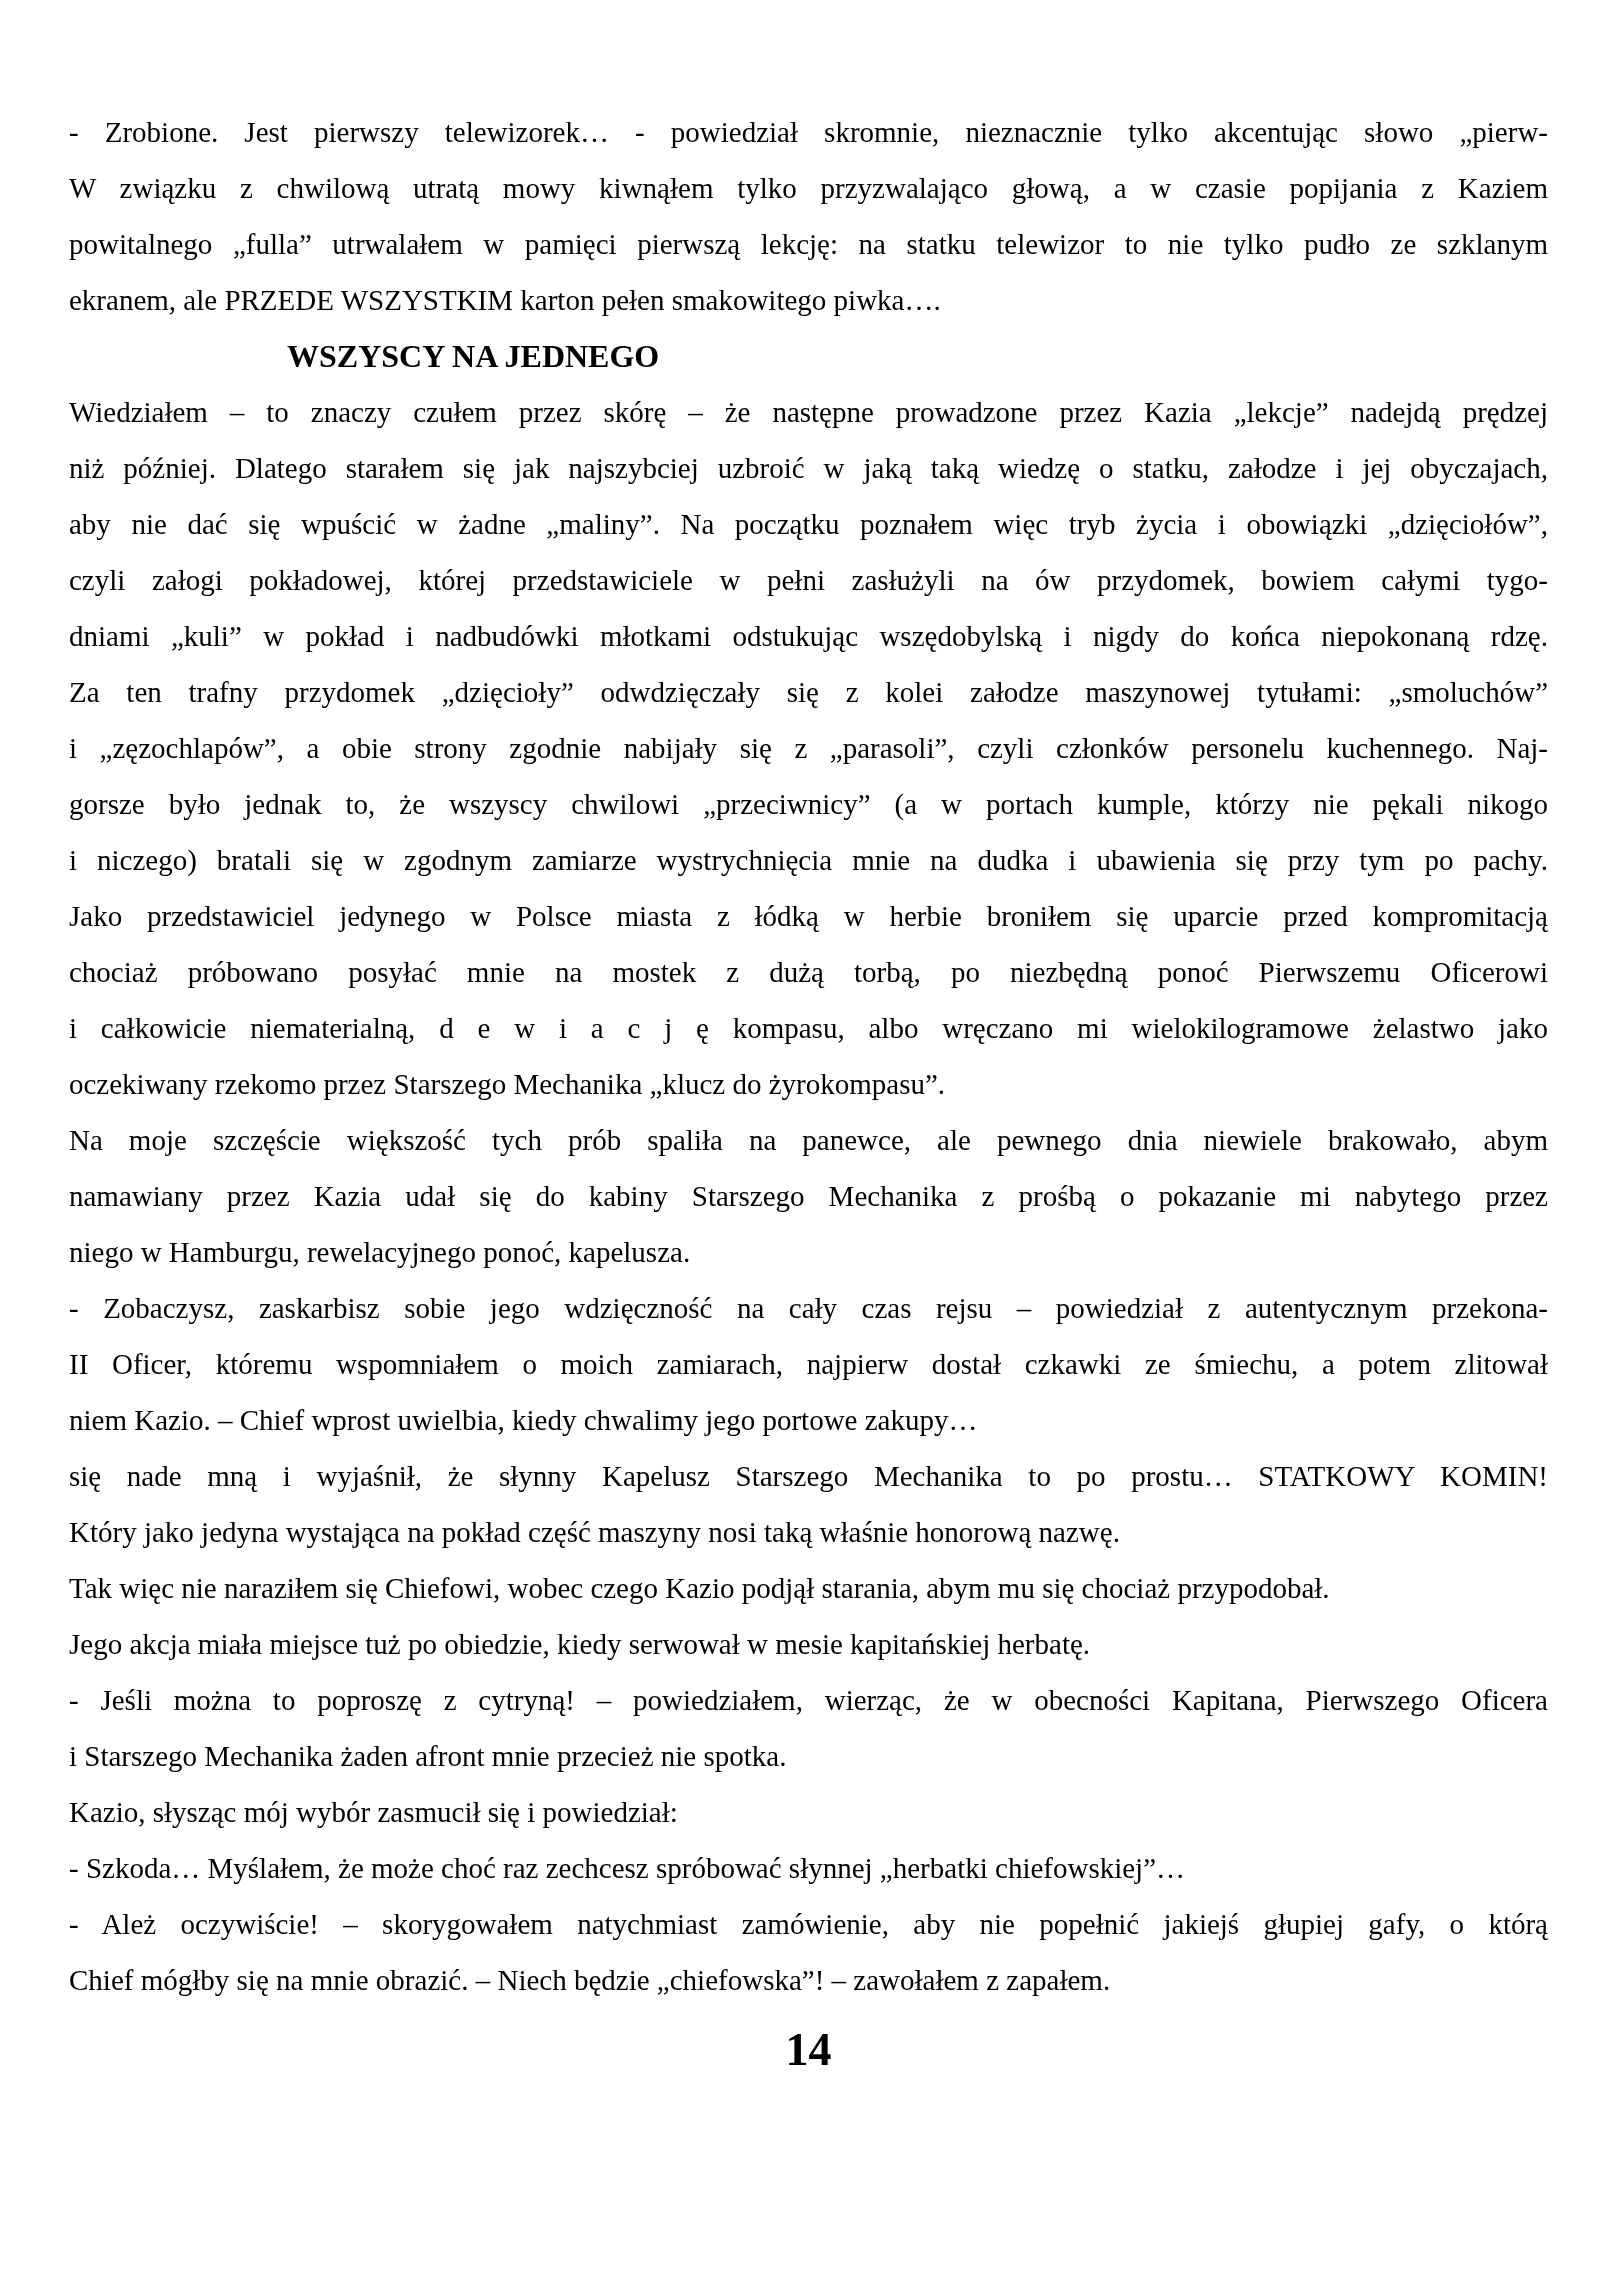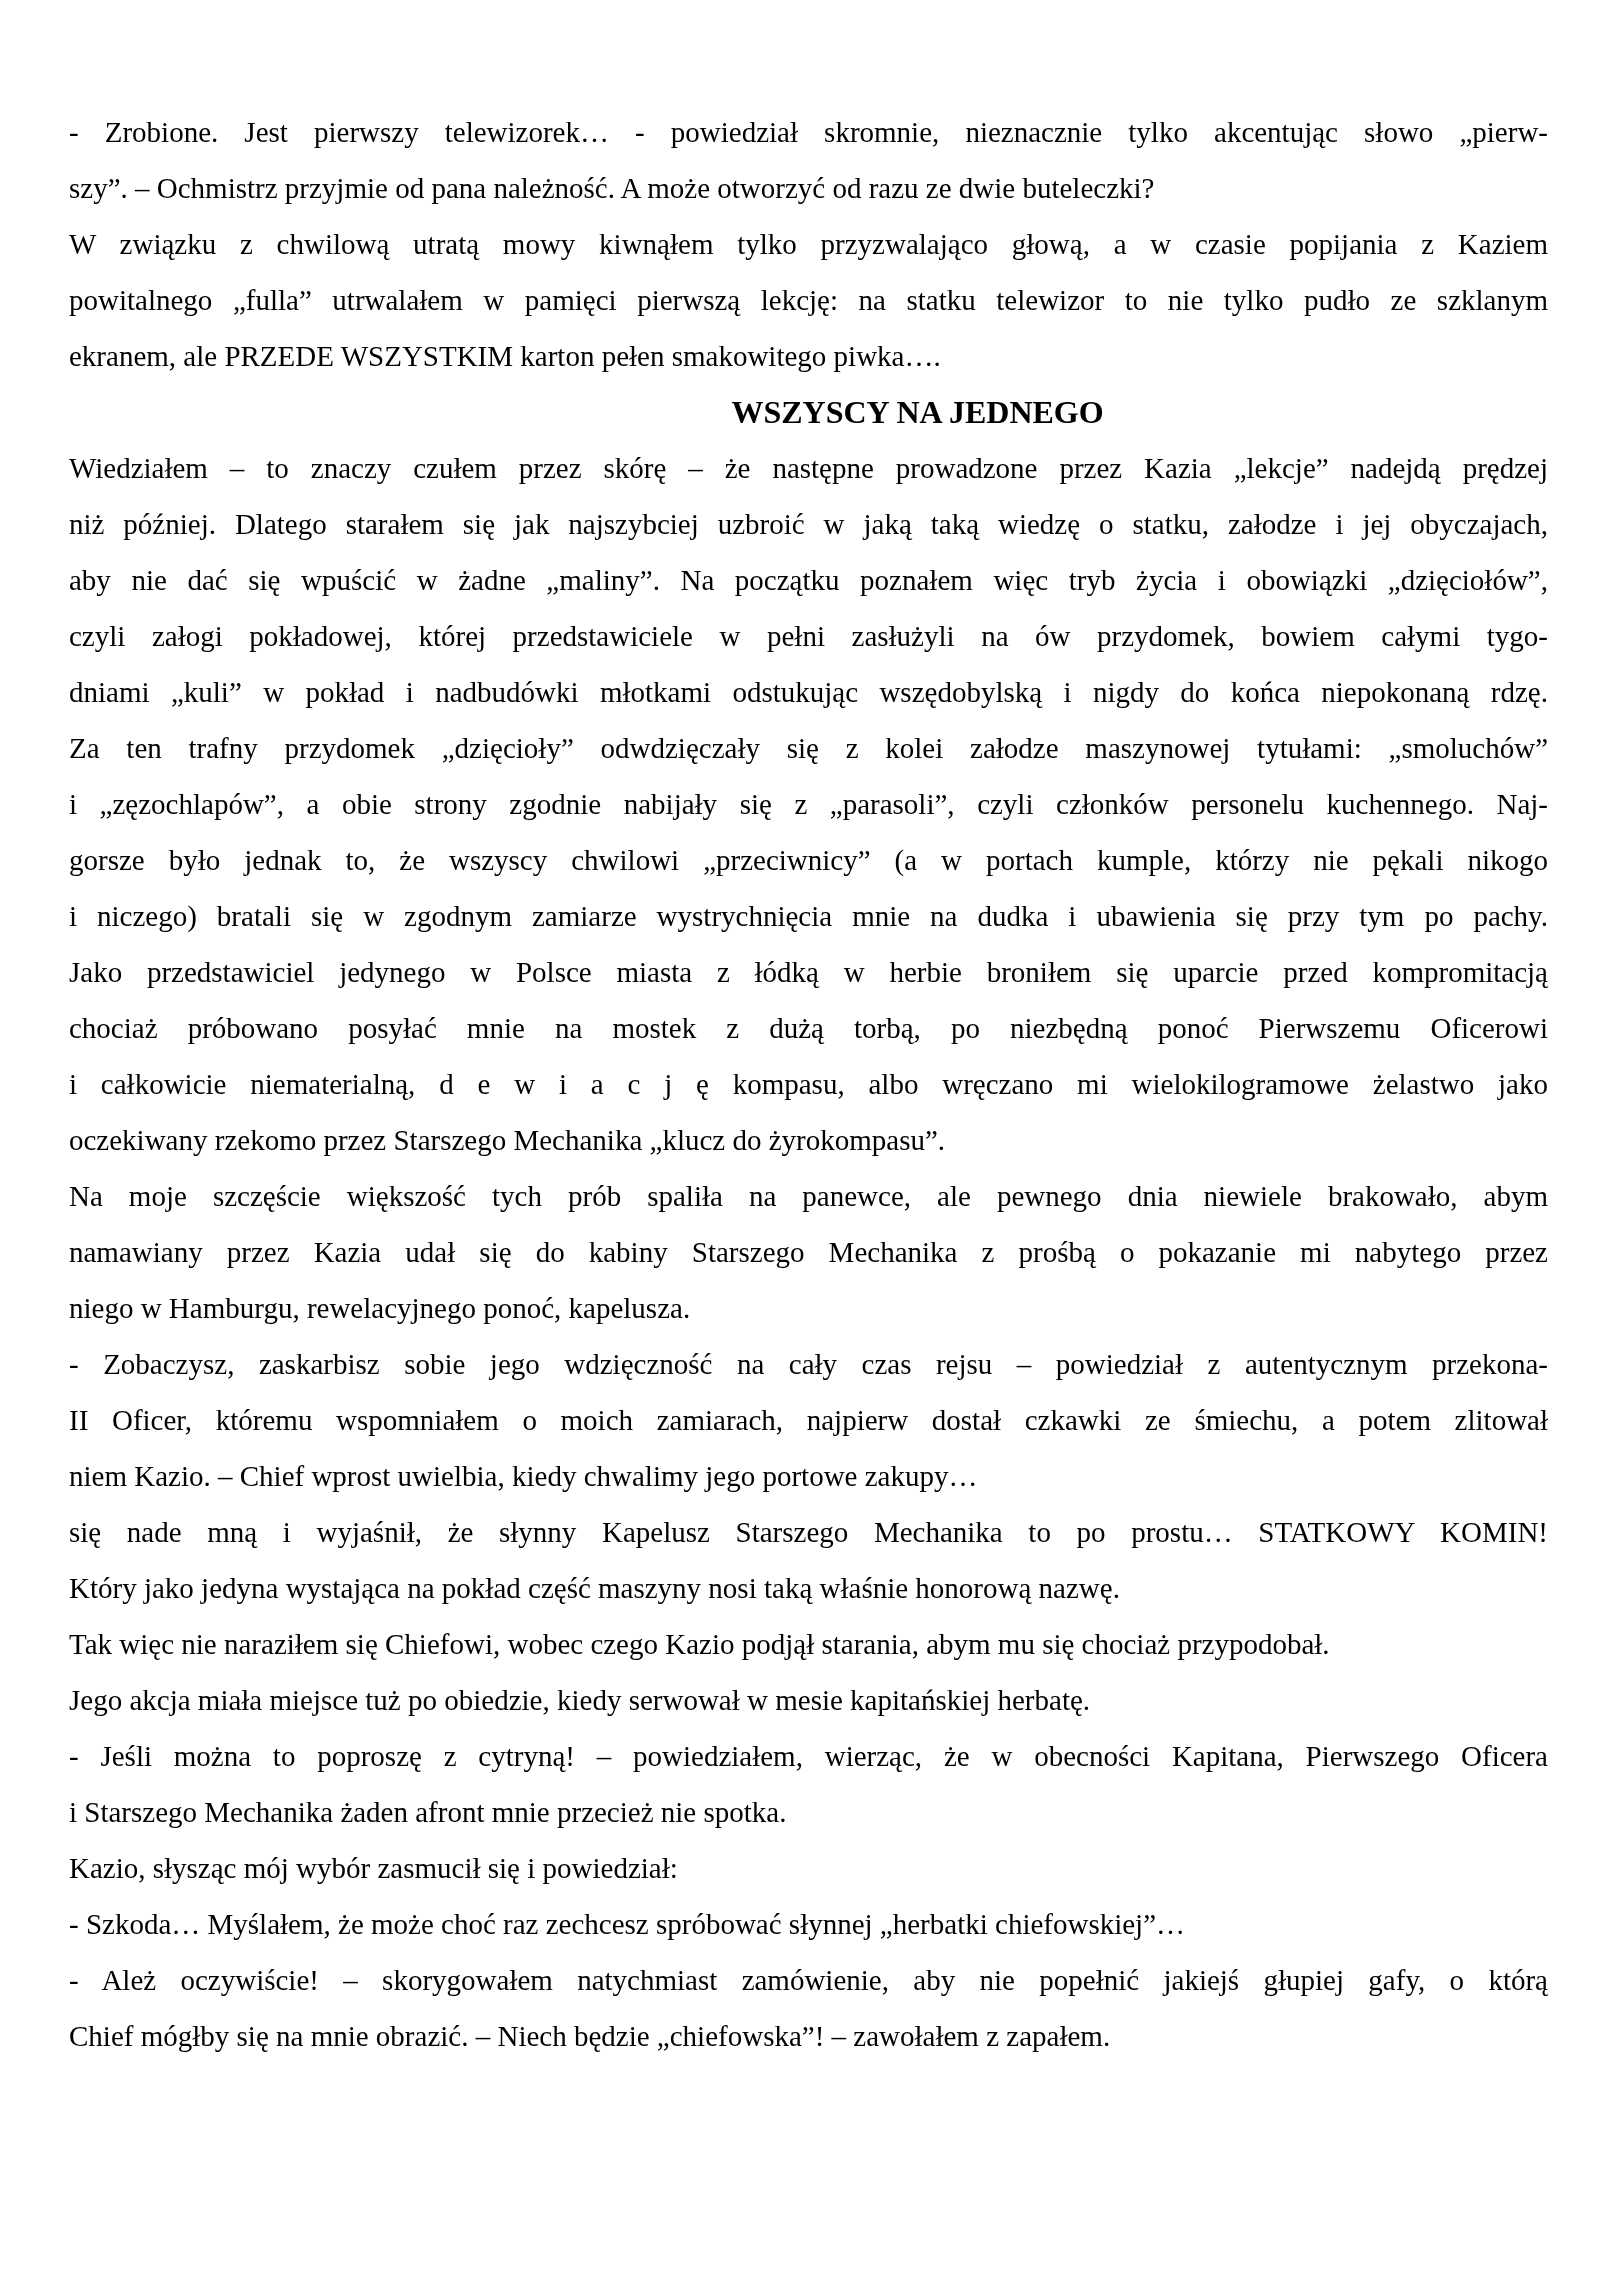--- a/index.html
+++ b/index.html
@@ -32,38 +32,37 @@
     text-align: justify;
     text-align-last: justify;
   }
   .line.end {
     text-align: left;
   }
   .line.heading {
     font-weight: bold;
     font-size: 32px;
     padding-left: 218px;
-    text-align: center;
+    text-align: left;
   }
   .page-number {
     text-align: center;
     font-weight: bold;
     font-size: 46px;
     line-height: 61px;
     margin-top: 11px;
     color: #000000;
   }
 </style>
 </head>
 <body>
 
 <div class="page">
   <div class="text-column" id="text-column">
       <div class="line justified">- Zrobione. Jest pierwszy telewizorek… - powiedział skromnie, nieznacznie tylko akcentując słowo „pierw-</div>
-      <div class="line end">szy”. – Ochmistrz przyjmie od pana należność. A może otworzyć od razu ze dwie buteleczki?</div>
       <div class="line justified">W związku z chwilową utratą mowy kiwnąłem tylko przyzwalająco głową, a w czasie popijania z Kaziem</div>
       <div class="line justified">powitalnego „fulla” utrwalałem w pamięci pierwszą lekcję: na statku telewizor to nie tylko pudło ze szklanym</div>
       <div class="line end">ekranem, ale PRZEDE WSZYSTKIM  karton pełen smakowitego piwka….</div>
       <div class="line heading">WSZYSCY NA JEDNEGO</div>
       <div class="line justified">Wiedziałem – to znaczy czułem przez skórę – że następne prowadzone przez Kazia „lekcje” nadejdą prędzej</div>
       <div class="line justified">niż później. Dlatego starałem się jak najszybciej uzbroić w jaką taką wiedzę o statku, załodze i jej obyczajach,</div>
       <div class="line justified">aby nie dać się wpuścić w żadne „maliny”. Na początku poznałem więc tryb życia i obowiązki „dzięciołów”,</div>
       <div class="line justified">czyli załogi pokładowej, której przedstawiciele w pełni zasłużyli na ów przydomek, bowiem całymi tygo-</div>
       <div class="line justified">dniami „kuli” w pokład i nadbudówki młotkami odstukując wszędobylską i nigdy do końca niepokonaną rdzę.</div>
       <div class="line justified">Za ten trafny przydomek „dzięcioły” odwdzięczały się z kolei załodze maszynowej tytułami: „smoluchów”</div>

